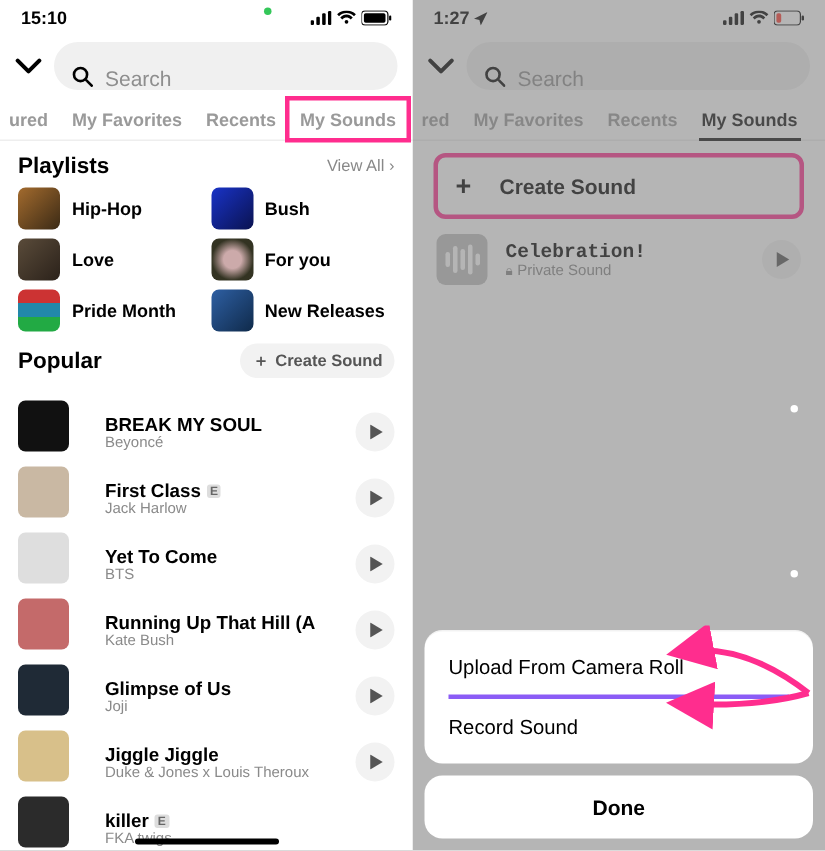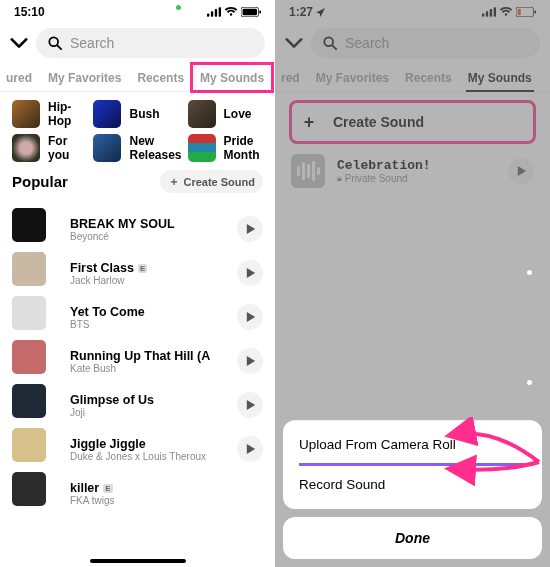--- a/index.html
+++ b/index.html
@@ -8,39 +8,39 @@
   .left { width: 275px; height: 567px; border-right: 0px solid #eee; }
   .right { width: 275px; height: 567px; background: #fff; }
   .right .dim { position: absolute; inset: 0; background: rgba(120,120,120,0.55); z-index: 1; pointer-events:none;}
   
   .status { display: flex; justify-content: space-between; align-items: center; height: 22px; padding: 2px 14px 0 14px; font-size: 12px; font-weight: 700; }
   .status .sicons { display: flex; align-items: center; gap: 3px; }
   .status svg { display: block; }
 
   .search-row { display: flex; align-items: center; gap: 8px; padding: 6px 10px; }
   .chev { font-size: 18px; font-weight: 700; }
-  .searchbox { flex: 1; background: #f0f0f0; border-radius: 20px; height: 30px; display: flex; align-items: center; padding: 3px 12px; gap: 8px; }
+  .searchbox { flex: 1; background: #f0f0f0; border-radius: 20px; height: 30px; display: flex; align-items: flex-start; padding: 16px 12px; gap: 8px; }
   .searchbox svg { flex-shrink: 0; }
   .searchbox-text { color: #8e8e8e; font-size: 14px; }
 
   .tabs { display: flex; padding: 0 6px; height: 28px; border-bottom: 1px solid #eee; }
   .tab { flex-shrink: 0; padding: 0 8px; font-size: 12px; font-weight: 700; color: #9a9a9a; display: flex; align-items: center; height: 100%; position: relative; }
   .tab.partial { padding-left: 0; }
   .tab.active { color: #111; }
   .tab.active::after { content:""; position:absolute; left:6px; right:6px; bottom:-1px; height:2px; background:#111; }
   .tab.highlight { outline: 3px solid #ff2d8e; outline-offset: -1px; }
 
   .section { padding: 8px 12px 0 12px; }
   .sec-head { display: flex; justify-content: space-between; align-items: center; padding-bottom: 6px; }
   .sec-title { font-size: 15px; font-weight: 800; }
   .viewall { font-size: 11px; color: #888; }
   .create-pill { font-size: 11px; color: #555; background:#f2f2f2; padding: 4px 8px; border-radius: 14px; display:flex; align-items:center; gap:4px; font-weight:600;}
   .plus { font-weight: 900; }
 
-  .pl-grid { display: grid; grid-template-columns: 1fr 1fr 1fr; gap: 6px 6px; }
+  .pl-grid { display: grid; grid-template-columns: 1fr 1fr; gap: 6px 6px; }
   .pl-item { display: flex; align-items: center; gap: 8px; }
   .thumb { width: 28px; height: 28px; border-radius: 5px; background: #333; flex-shrink: 0; background-size: cover; background-position:center; }
   .pl-label { font-size: 12px; font-weight: 600; }
 
   .songs { padding: 2px 12px 0 12px; }
   .song { display: flex; align-items: flex-end; gap: 24px; padding: 5px 0; }
   .cover { width: 34px; height: 34px; border-radius: 5px; background: #222; flex-shrink: 0; }
   .song-text { flex: 1; min-width: 0; }
   .song-title { font-size: 12.5px; font-weight: 700; white-space: nowrap; overflow: hidden; text-overflow: ellipsis; display:flex; align-items:center; gap:4px;}
   .explicit { font-size:8px; background:#ddd; color:#666; padding:0 2px; border-radius:2px; font-weight:700;}
@@ -61,21 +61,21 @@
   .r-song .wave { width:34px; height:34px; background:#bfbfbf; border-radius:6px; display:flex; align-items:center; justify-content:center; gap:2px;}
   .wave span { width:3px; background:#fff; border-radius:2px; }
   .r-song-title { font-size:13px; font-weight:700;font-family:Liberation Mono, monospace;}
   .r-song-sub { font-size:10px; color:#888; display:flex; align-items:center; gap:3px;}
   .lock { font-size:9px; }
 
   .sheet { position:absolute; bottom:0; left:0; right:0; background:transparent; padding: 0 8px 8px 8px; z-index:5;}
   .sheet-inner { background:#fff; border-radius:12px; padding: 6px 16px; margin-bottom:8px; box-shadow: 0 1px 0 rgba(0,0,0,0.05) inset; }
   .sheet-opt { padding: 11px 0; font-size:13.5px; font-weight:500; border-bottom:3px solid #8b5cf6; position:relative;}
   .sheet-opt:last-child { border-bottom:none;}
-  .done-btn { background:#fff; border-radius:12px; padding: 13px; text-align:center; font-size:14px; font-weight:700;font-style:italic;}
+  .done-btn { background:#fff; border-radius:12px; padding: 13px; text-align:center; font-size:14px; font-weight:700;}
 
   .dots { position:absolute; width:5px; height:5px; background:#fff; border-radius:50%; z-index:2;}
   .arrow-svg { position:absolute; z-index:6; pointer-events:none; }
 
   
   .t-hh { background: linear-gradient(135deg,#a36b2e,#3b2a15);}
   .t-vi { background: linear-gradient(135deg,#1933c7,#0a1250);}
   .t-lv { background: linear-gradient(135deg,#5a4b3a,#2b221a);}
   .t-fy { background: radial-gradient(circle,#caa 30%,#332 70%);}
   .t-pr { background: linear-gradient(180deg,#c33 33%,#28a 33% 66%,#2a4 66%);}
@@ -126,44 +126,48 @@
   </div>
 
   <div class="tabs">
     <div class="tab partial">ured</div>
     <div class="tab">My Favorites</div>
     <div class="tab">Recents</div>
     <div class="tab highlight">My Sounds</div>
   </div>
 
   <div class="section">
+    <div class="sec-head">
+      <span class="sec-title">Playlists</span>
+      <span class="viewall"><span>View All</span> ›</span>
+    </div>
     <div class="pl-grid">
       <div class="pl-item">
           <div class="thumb t-hh"></div>
           <span class="pl-label">Hip-Hop</span>
         </div>
       <div class="pl-item">
           <div class="thumb t-vi"></div>
           <span class="pl-label">Bush</span>
         </div>
       <div class="pl-item">
           <div class="thumb t-lv"></div>
           <span class="pl-label">Love</span>
         </div>
       <div class="pl-item">
           <div class="thumb t-fy"></div>
           <span class="pl-label">For you</span>
         </div>
       <div class="pl-item">
+          <div class="thumb t-pr"></div>
+          <span class="pl-label">Pride Month</span>
+        </div>
+      <div class="pl-item">
           <div class="thumb t-nr"></div>
           <span class="pl-label">New Releases</span>
-        </div>
-      <div class="pl-item">
-          <div class="thumb t-pr"></div>
-          <span class="pl-label">Pride Month</span>
         </div>
     </div>
   </div>
 
   <div class="section" style="padding-bottom:2px;">
     <div class="sec-head">
       <span class="sec-title">Popular</span>
       <span class="create-pill">
           <span class="plus">＋</span>
           <span>Create Sound</span>

